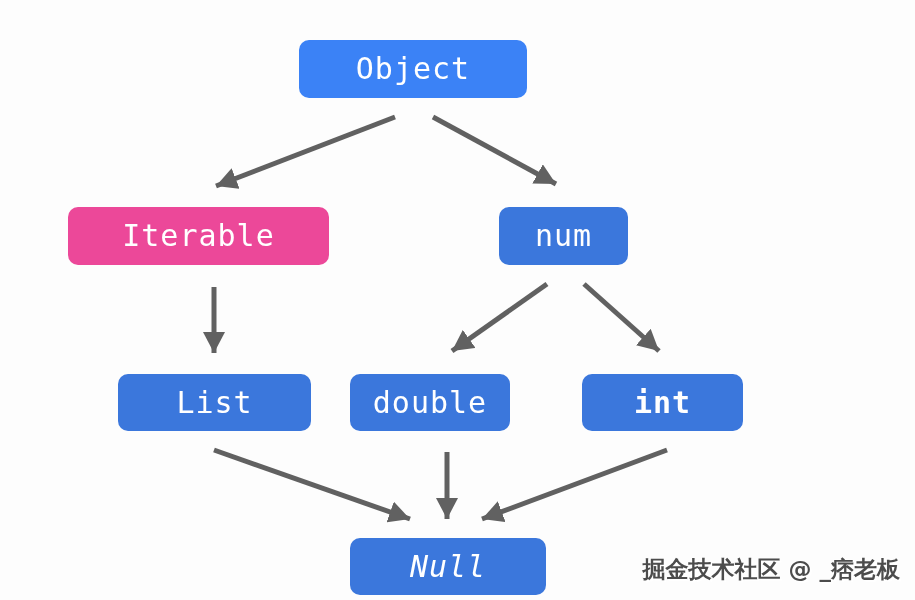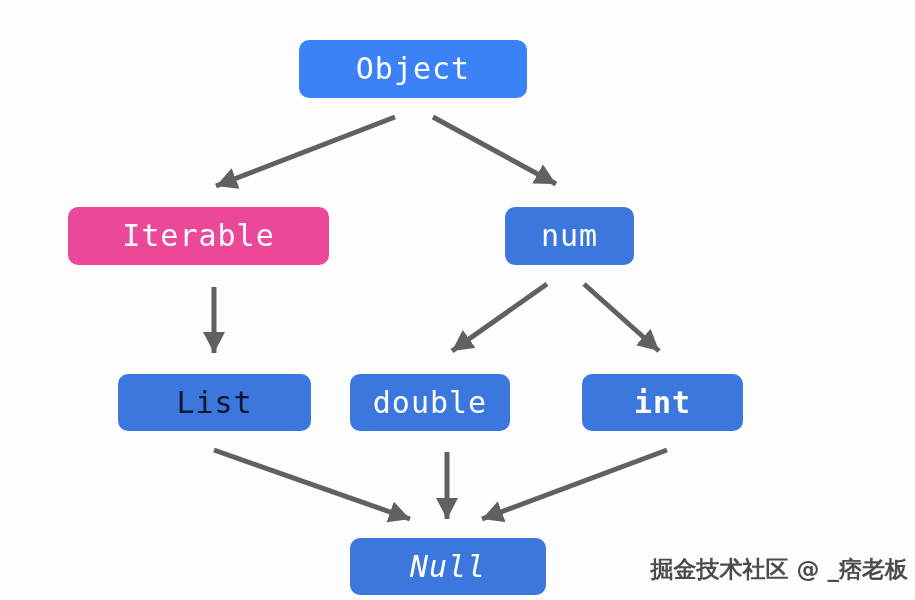--- a/index.html
+++ b/index.html
@@ -31,21 +31,21 @@
     border-radius: 10px;
     font-family: "DejaVu Sans Mono", "Liberation Mono", monospace;
     font-size: 30px;
     letter-spacing: 1px;
     line-height: 1;
     box-sizing: border-box;
     user-select: none;
   }
   .watermark {
     position: absolute;
-    right: 7px;
+    right: 15px;
     bottom: 15px;
     font-size: 23px;
     font-weight: 700;
     color: #4c4c4c;
     text-shadow: 2px 2px 1px rgba(255,255,255,0.95), -1px -1px 0 rgba(255,255,255,0.5);
     white-space: nowrap;
     font-family: "DejaVu Sans", "Liberation Sans", sans-serif;
     margin-left: 19px;
   }
 </style>
@@ -64,20 +64,20 @@
       <line x1="214" y1="287" x2="214" y2="353" stroke="#616161" stroke-width="5" marker-end="url(#arrowhead)"></line>
       <line x1="547" y1="284" x2="452" y2="351" stroke="#616161" stroke-width="5" marker-end="url(#arrowhead)"></line>
       <line x1="584" y1="284" x2="659" y2="351" stroke="#616161" stroke-width="5" marker-end="url(#arrowhead)"></line>
       <line x1="214" y1="450" x2="410" y2="519" stroke="#616161" stroke-width="5" marker-end="url(#arrowhead)"></line>
       <line x1="447" y1="452" x2="447" y2="519" stroke="#616161" stroke-width="5" marker-end="url(#arrowhead)"></line>
       <line x1="667" y1="450" x2="482" y2="519" stroke="#616161" stroke-width="5" marker-end="url(#arrowhead)"></line>
     </svg>
   <div id="nodes-layer">
       <div class="node" style="left: 299px; top: 40px; width: 228px; height: 58px; background: #3b82f6; color: rgb(255, 255, 255);">Object</div>
       <div class="node" style="left: 68px; top: 207px; width: 261px; height: 58px; background: #ec4899; color: rgb(255, 255, 255);">Iterable</div>
-      <div class="node" style="left: 499px; top: 207px; width: 129px; height: 58px; background: rgb(59, 119, 220); color: rgb(255, 255, 255); margin-left: 6px;">num</div>
-      <div class="node" style="left: 118px; top: 374px; width: 193px; height: 57px; background: rgb(59, 119, 220); color: #0f172a;">List</div>
+      <div class="node" style="left: 499px; top: 207px; width: 129px; height: 58px; background: rgb(59, 119, 220); color: rgb(255, 255, 255);">num</div>
+      <div class="node" style="left: 118px; top: 374px; width: 193px; height: 57px; background: rgb(59, 119, 220); color: #ffffff;">List</div>
       <div class="node" style="left: 350px; top: 374px; width: 160px; height: 57px; background: rgb(59, 119, 220); color: rgb(255, 255, 255);">double</div>
       <div class="node" style="left: 582px; top: 374px; width: 161px; height: 57px; background: rgb(59, 119, 220); color: #ffffff; font-weight: bold;">int</div>
       <div class="node" style="left: 350px; top: 538px; width: 196px; height: 57px; background: rgb(59, 119, 220); color: rgb(255, 255, 255); font-style: italic;">Null</div>
     </div>
   <div class="watermark">掘金技术社区 @ _痞老板</div>
 </div>
 
 </body></html>

